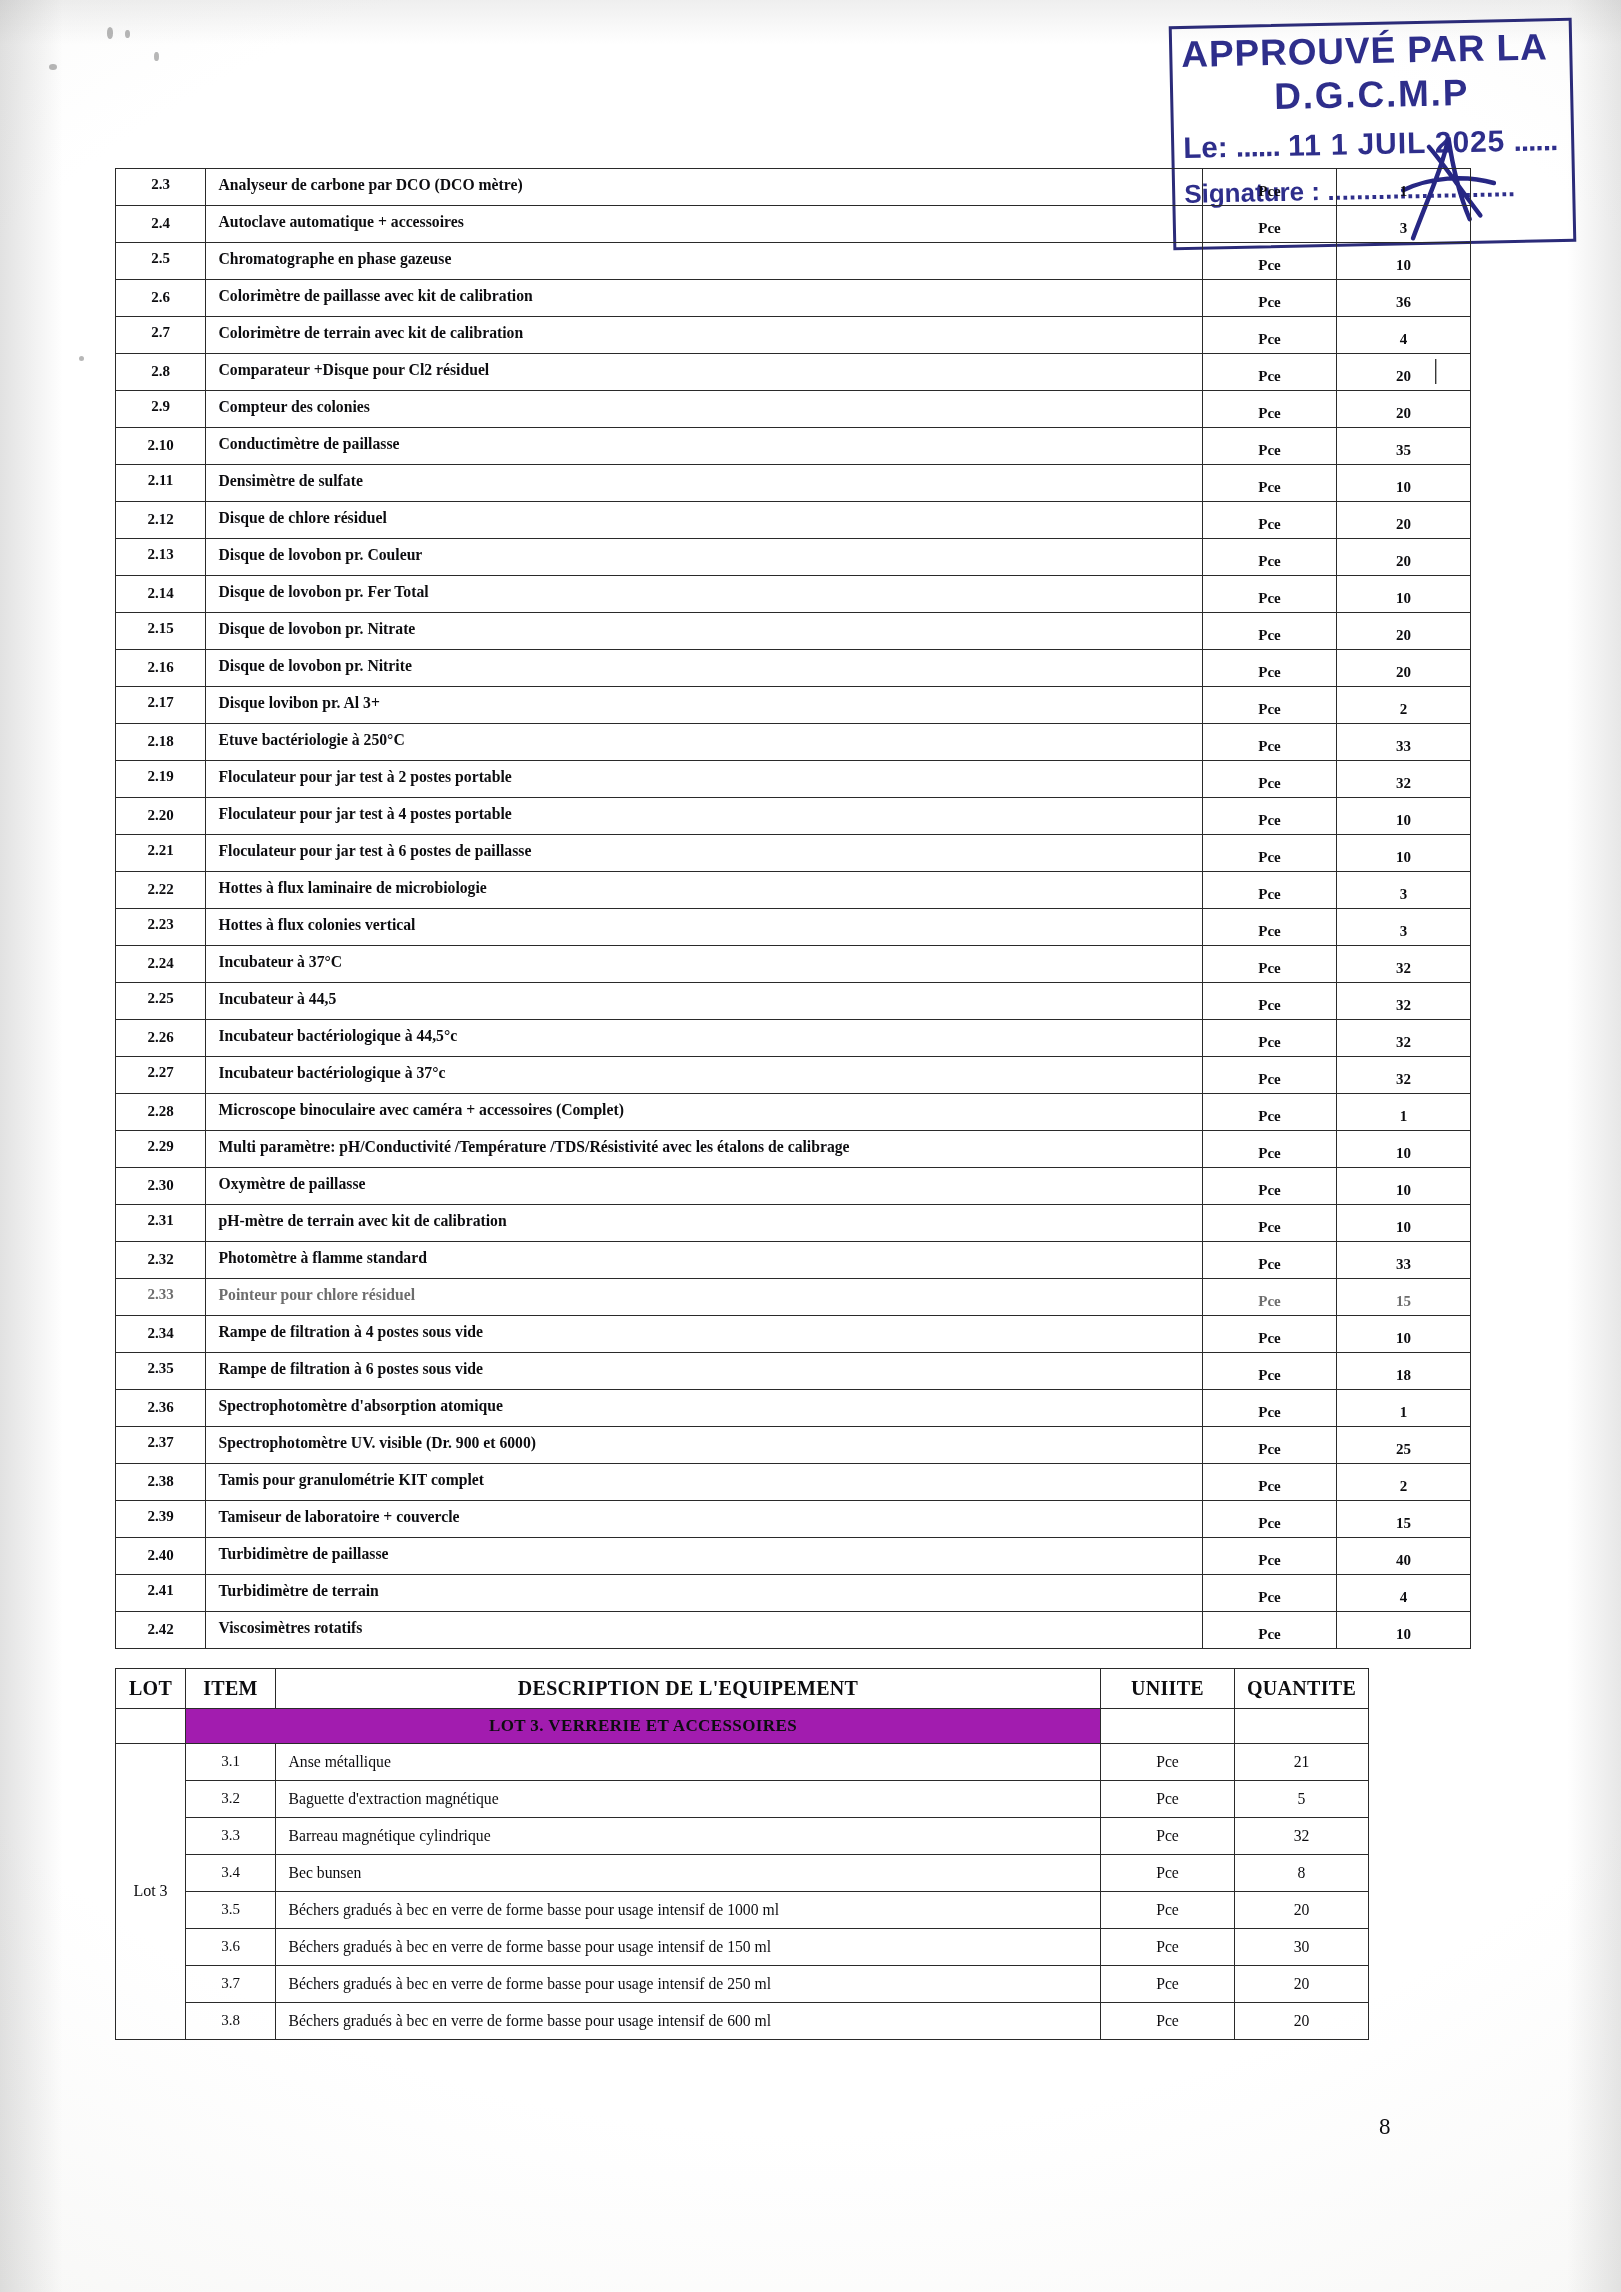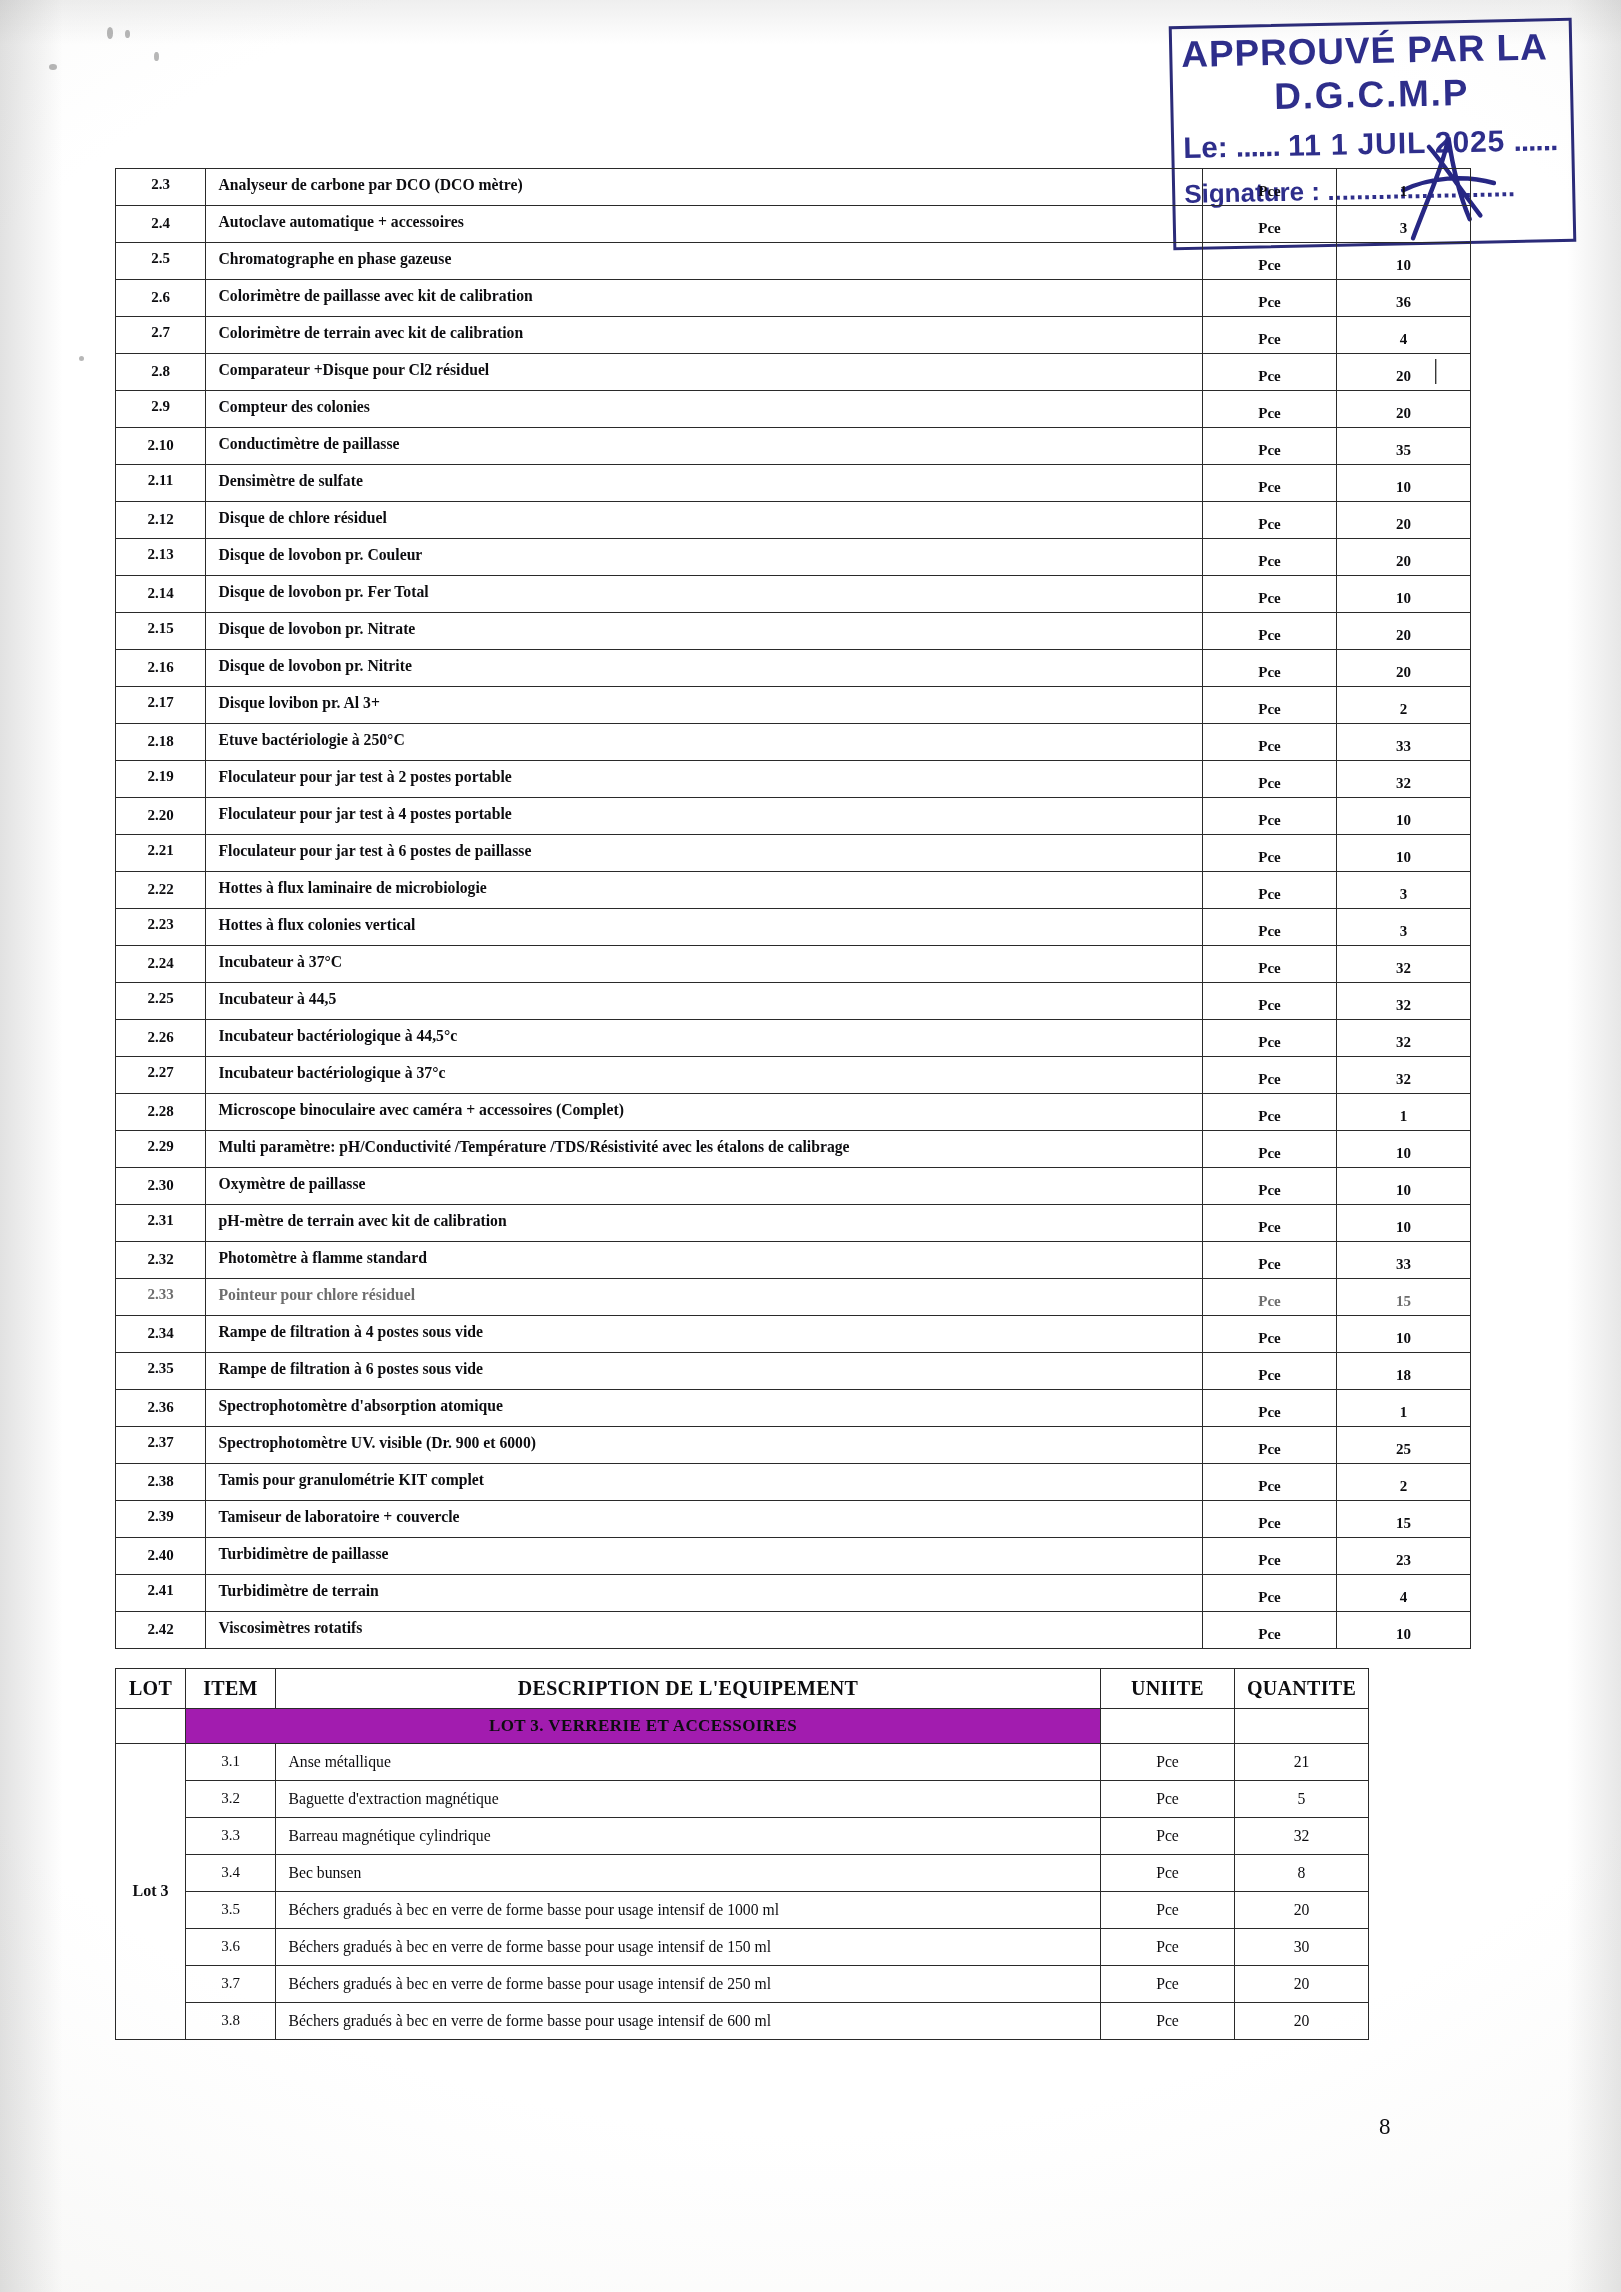--- a/index.html
+++ b/index.html
@@ -135,21 +135,20 @@
     font-weight: bold;
     text-align: center;
     font-size: 17px;
     letter-spacing: 0.4px;
     height: 34px;
   }
   .lot-cell {
     text-align: center;
     vertical-align: middle;
     font-size: 16px;
-    font-weight: bold;
   }
   .faded td {
     color: #6d6d6d;
   }
 
   .page-number {
     position: absolute;
     left: 1379px;
     top: 2114px;
     font-size: 23px;
@@ -420,21 +419,21 @@
         <tr>
           <td class="c-item">2.39</td>
           <td class="c-desc">Tamiseur de laboratoire + couvercle</td>
           <td class="c-unit">Pce</td>
           <td class="c-qty">15</td>
         </tr>
         <tr>
           <td class="c-item">2.40</td>
           <td class="c-desc">Turbidimètre de paillasse</td>
           <td class="c-unit">Pce</td>
-          <td class="c-qty">23</td>
+          <td class="c-qty">40</td>
         </tr>
         <tr>
           <td class="c-item">2.41</td>
           <td class="c-desc">Turbidimètre de terrain</td>
           <td class="c-unit">Pce</td>
           <td class="c-qty">4</td>
         </tr>
         <tr>
           <td class="c-item">2.42</td>
           <td class="c-desc">Viscosimètres rotatifs</td>

